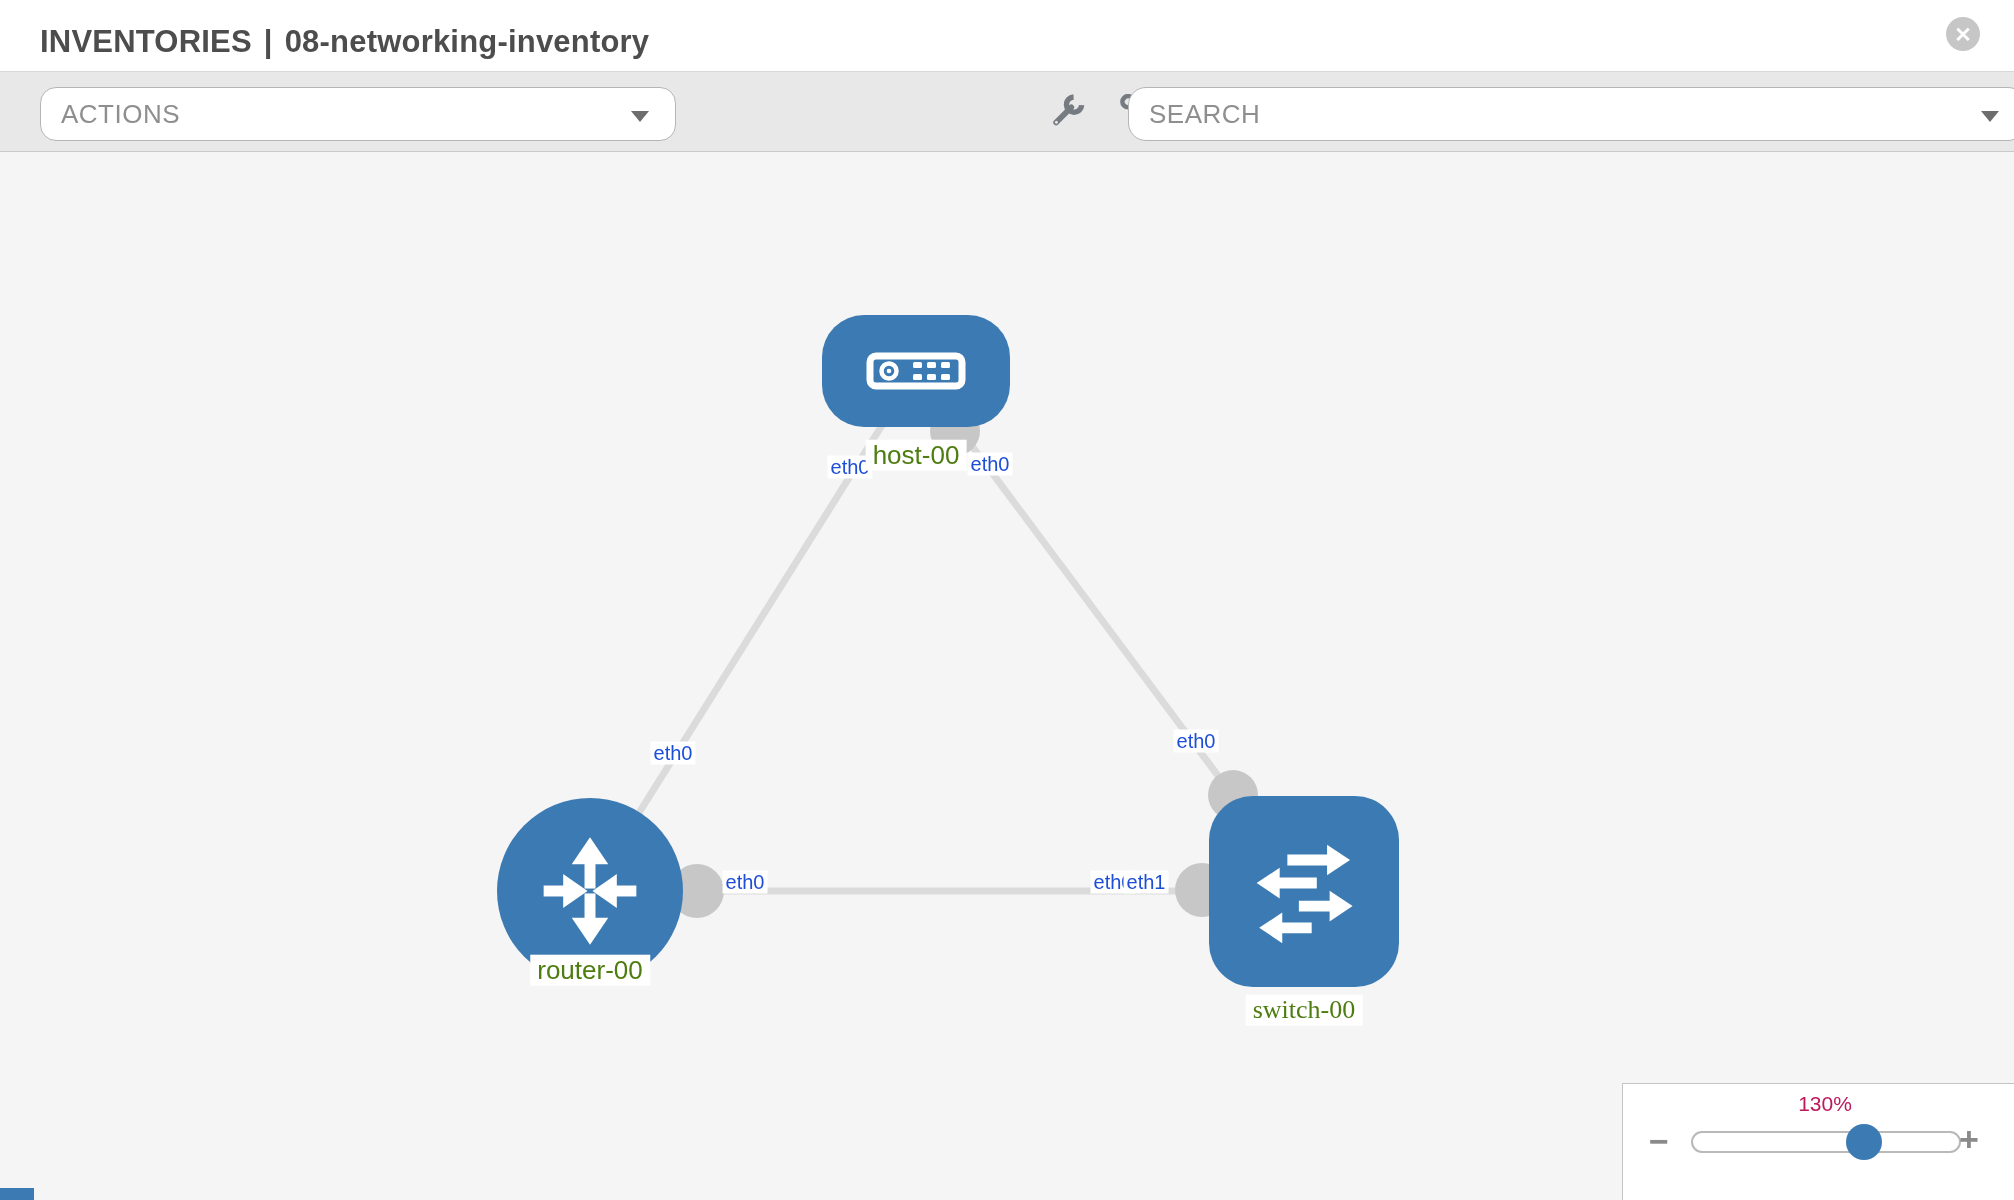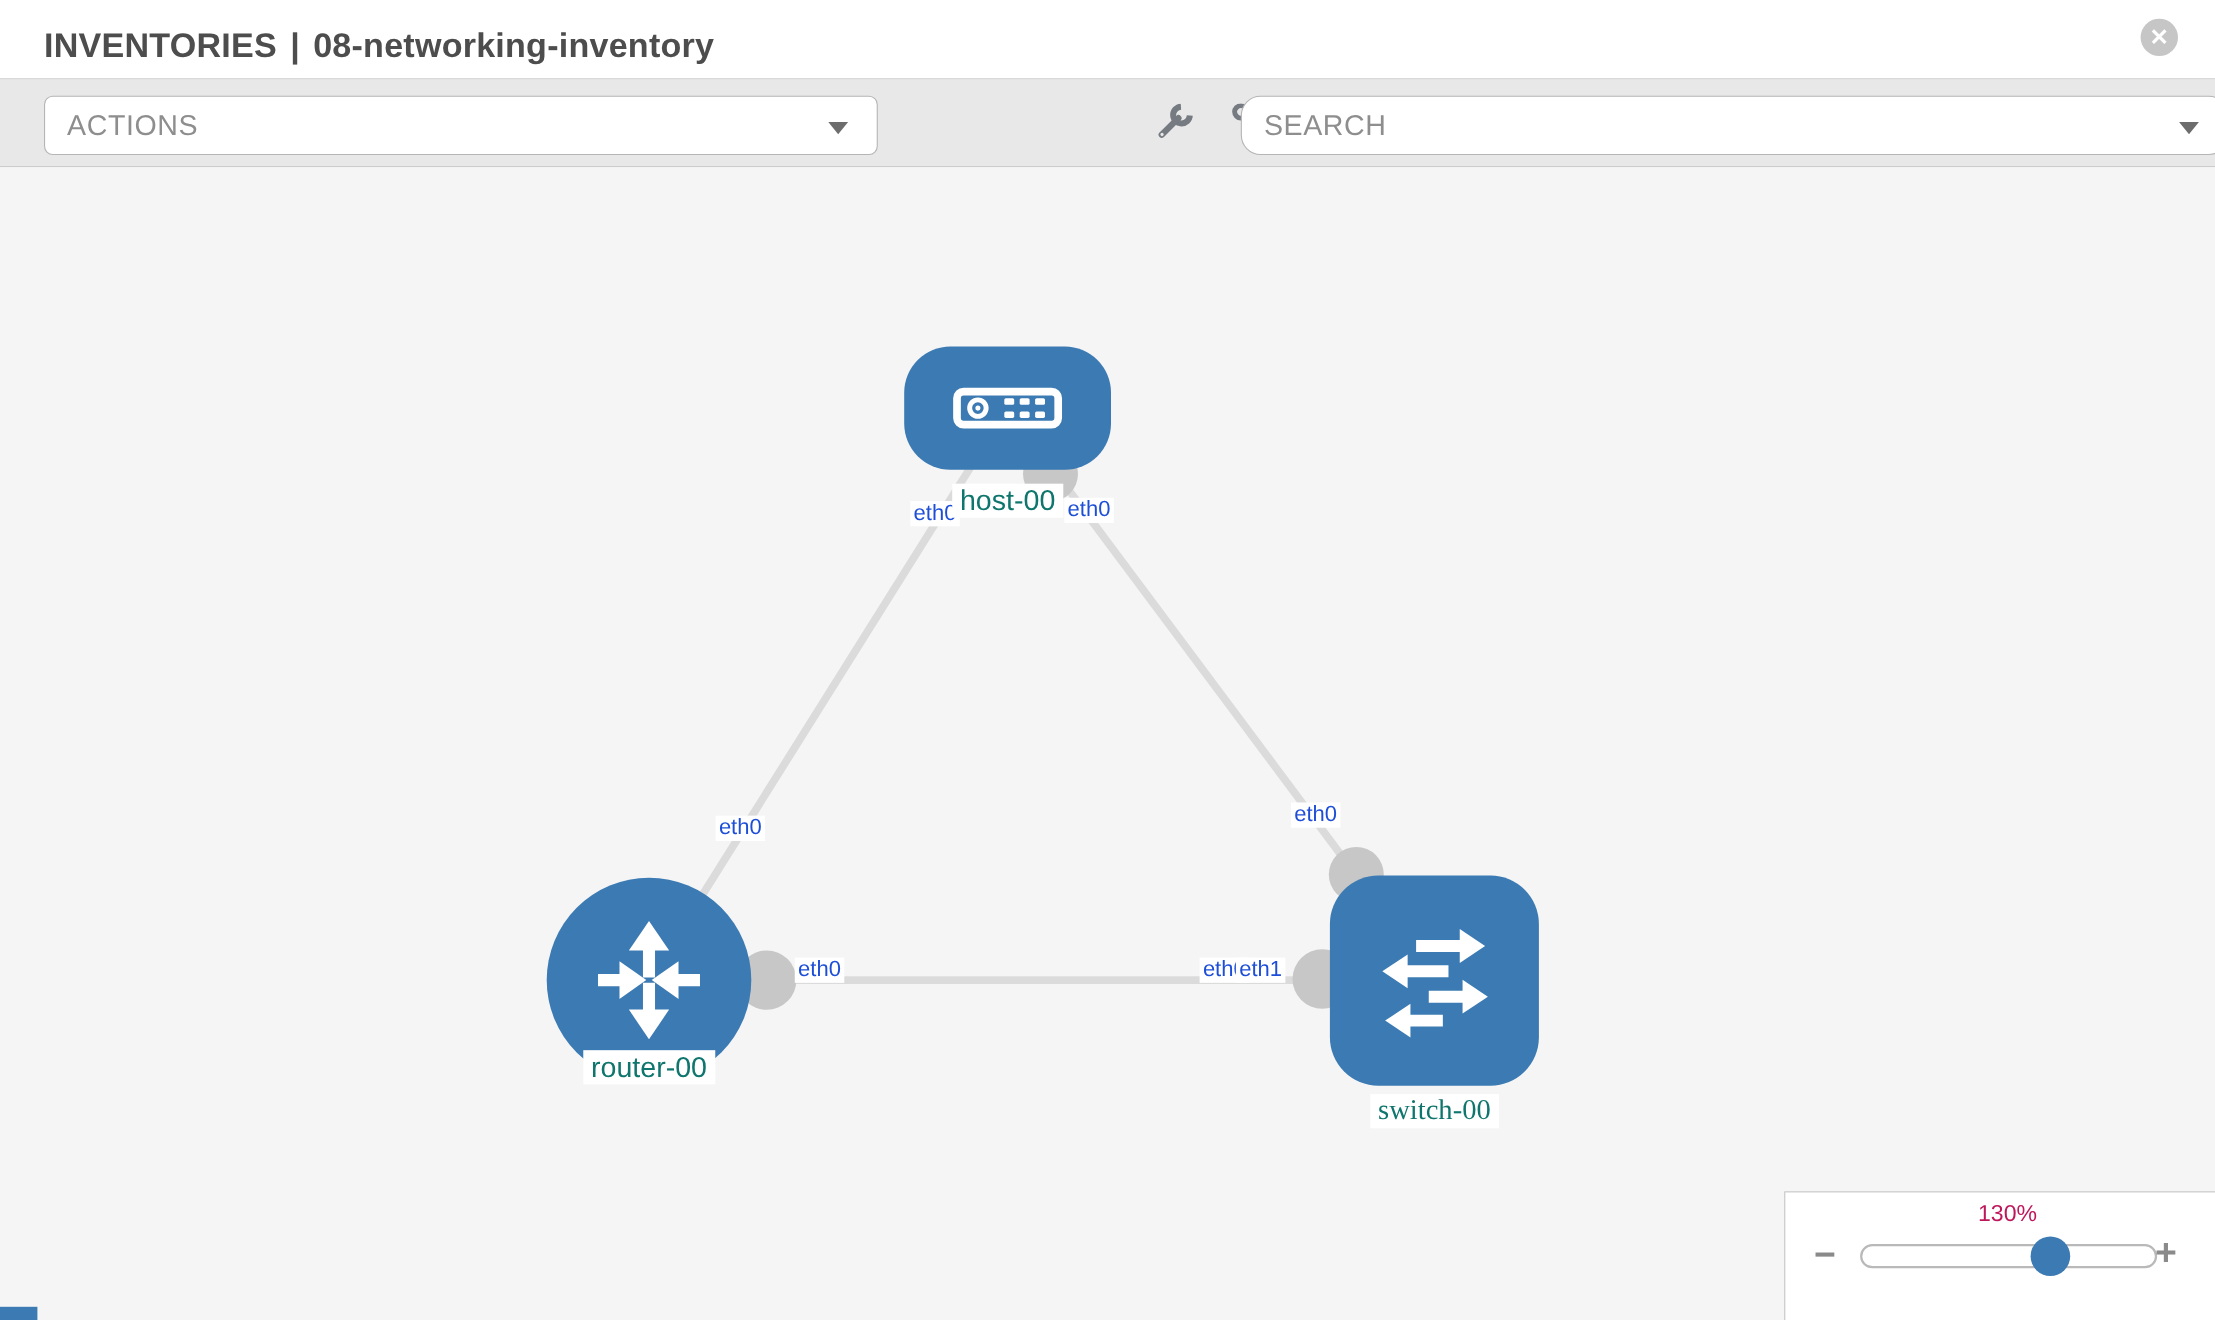--- a/index.html
+++ b/index.html
@@ -17,37 +17,37 @@
 
   
   .tbar{position:absolute;left:0;top:71px;width:2014px;height:81px;background:#e8e8e8;
         border-top:1px solid #d7d7d7;border-bottom:1px solid #c9c9c9;box-sizing:border-box;}
   .select{position:absolute;top:15px;height:54px;background:#fff;border:1px solid #b5b5b5;
           border-radius:8px;box-sizing:border-box;display:flex;align-items:center;cursor:pointer;}
   .select .ph{margin-left:20px;font-size:26px;color:#8e8e8e;letter-spacing:.5px;}
   .caret{position:absolute;right:26px;top:23px;width:0;height:0;
          border-left:9px solid transparent;border-right:9px solid transparent;
          border-top:11px solid #6d6d6d;}
-  .sel-actions{left:40px;width:758px;}
+  .sel-actions{left:40px;width:636px;border-radius:16px;}
   .sel-search{left:1128px;width:898px;border-radius:18px;}
   .tool-ic{position:absolute;top:22px;width:38px;height:38px;cursor:pointer;}
   .tool-wrench{left:1048px;}
   .tool-key{left:1114px;}
 
   
   .canvas{position:absolute;left:0;top:152px;width:2014px;height:1048px;background:#f5f5f5;}
   .links-svg{position:absolute;left:0;top:0;}
 
   .node{position:absolute;background:#3b7ab3;display:flex;align-items:center;justify-content:center;cursor:pointer;}
   .node-host{left:822px;top:163px;width:188px;height:112px;border-radius:42px;}
   .node-router{left:497px;top:646px;width:186px;height:186px;border-radius:50%;}
   .node-switch{left:1209px;top:644px;width:190px;height:191px;border-radius:44px;}
 
   .nodelabel{position:absolute;transform:translate(-50%,-50%);background:#ffffff;
-             color:#0f766e;font-size:26px;line-height:1.1;padding:1px 7px;white-space:nowrap;}
+             color:#4d7c0f;font-size:26px;line-height:1.1;padding:1px 7px;white-space:nowrap;}
   .ethlabel{position:absolute;transform:translate(-50%,-50%);background:#ffffff;
             color:#1d4ed8;font-size:20px;line-height:1.15;padding:0 3px;white-space:nowrap;}
 
   
   .zoom-panel{position:absolute;left:1622px;top:931px;width:420px;height:140px;background:#ffffff;
               border:1px solid #c4c4c4;box-sizing:border-box;}
   .zoom-level{position:absolute;left:202px;top:8px;transform:translateX(-50%);
               font-size:21px;color:#be185d;}
   .zoom-minus,.zoom-plus{position:absolute;font-size:34px;font-weight:700;color:#8a8a8a;
               line-height:1;cursor:pointer;}

